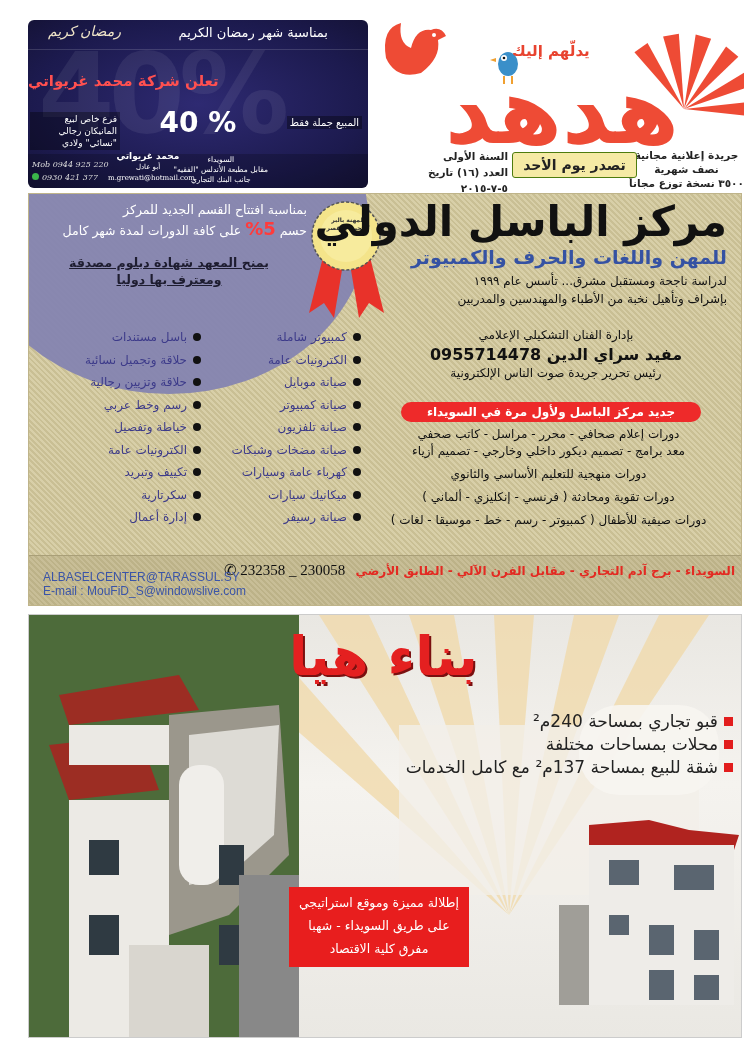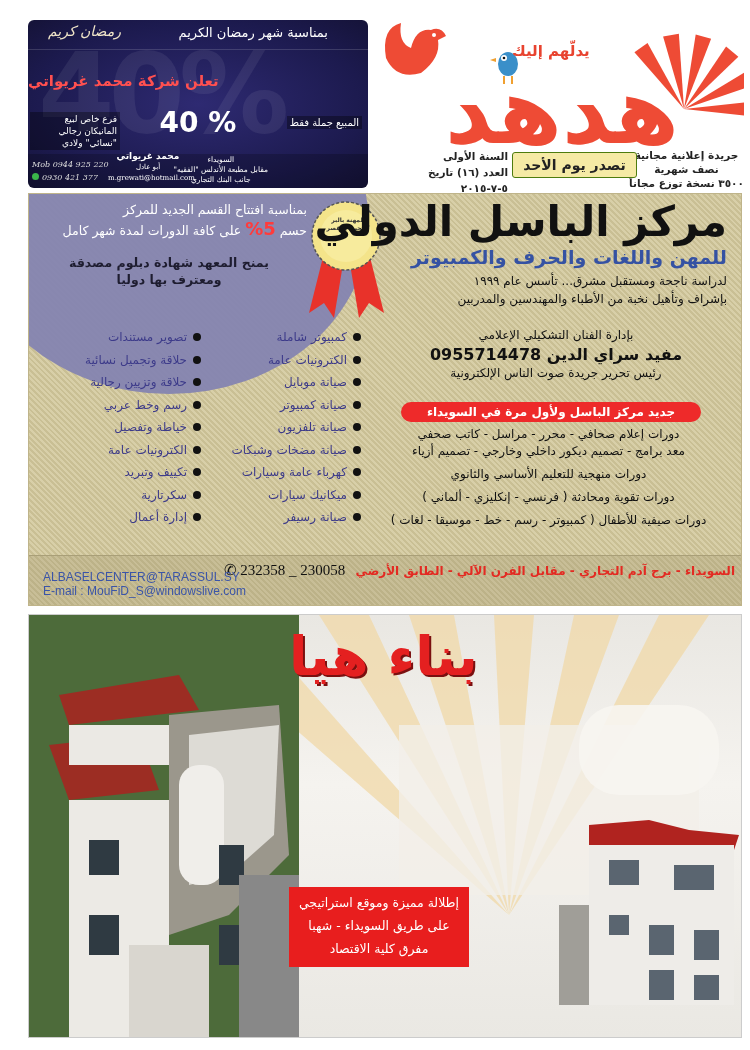--- a/index.html
+++ b/index.html
@@ -56,21 +56,21 @@
     left: 28px; top: 193px; width: 714px; height: 413px;
     background: repeating-linear-gradient(45deg, #d8cfa8 0px, #d8cfa8 2px, #c9bf94 2px, #c9bf94 4px);
     overflow: hidden; border: 1px solid #bfb48a;
   }
   #promo-circle {
     position: absolute; left: -60px; top: -140px; width: 400px; height: 340px; border-radius: 50%;
     background: #8584b0; opacity: 0.95;
   }
   #promo-text { position: absolute; left: 8px; top: 6px; width: 270px; text-align: right; color: #fff; font-size: 12.5px; line-height: 19px; }
   #promo-text .discount { color: #ff3b3b; font-weight: bold; font-size: 18px; }
-  #promo-diploma { position: absolute; left: 30px; top: 60px; width: 220px; text-align: center; color: #1e1d30; font-size: 12.5px; line-height: 17px; font-weight: bold; }
+  #promo-diploma { position: absolute; left: 30px; top: 60px; width: 220px; text-align: center; color: #1e1d30; font-size: 12.5px; line-height: 17px; font-weight: bold; text-decoration: underline; }
   #ribbon { position: absolute; left: 275px; top: 4px; width: 85px; height: 125px; }
   #ribbon-text { position: absolute; left: 297px; top: 22px; width: 44px; text-align: center; font-size: 6px; line-height: 8px; color: #333; font-weight: bold; }
 
   #basel-title { position: absolute; right: 14px; top: 4px; font-size: 42px; line-height: 48px; color: #111; font-weight: bold; letter-spacing: 1px; }
   #basel-subtitle { position: absolute; right: 14px; top: 52px; font-size: 19px; color: #3552a3; font-weight: bold; }
   #basel-line1 { position: absolute; right: 14px; top: 80px; font-size: 12px; color: #111; }
   #basel-line2 { position: absolute; right: 14px; top: 98px; font-size: 12px; color: #111; }
 
   #manager-block { position: absolute; right: 40px; top: 133px; width: 290px; text-align: center; color: #111; }
   #manager-title { font-size: 12px; line-height: 17px; }
@@ -270,21 +270,21 @@
         <span>ميكانيك سيارات</span>
       </div>
     <div class="svc-item">
         <span class="dot"></span>
         <span>صيانة رسيفر</span>
       </div>
   </div>
   <div id="svc-col-b" class="svc-col">
     <div class="svc-item">
         <span class="dot"></span>
-        <span>تصوير مستندات</span>
+        <span>باسل مستندات</span>
       </div>
     <div class="svc-item">
         <span class="dot"></span>
         <span>حلاقة وتجميل نسائية</span>
       </div>
     <div class="svc-item">
         <span class="dot"></span>
         <span>حلاقة وتزيين رجالية</span>
       </div>
     <div class="svc-item">
@@ -368,20 +368,34 @@
     <rect x="115" y="60" width="40" height="25" fill="#5a6570"></rect>
     <rect x="50" y="110" width="20" height="20" fill="#5a6570"></rect>
     <rect x="90" y="120" width="25" height="30" fill="#5a6570"></rect>
     <rect x="135" y="125" width="25" height="30" fill="#5a6570"></rect>
     <rect x="90" y="165" width="25" height="30" fill="#5a6570"></rect>
     <rect x="135" y="170" width="25" height="25" fill="#5a6570"></rect>
     <rect x="0" y="100" width="30" height="100" fill="#a09e98"></rect>
   </svg>
 
   <div id="re-title">بناء هيا</div>
+  <div id="re-bullets">
+    <div class="re-bullet">
+        <span class="sq"></span>
+        <span>قبو تجاري بمساحة 240م²</span>
+      </div>
+    <div class="re-bullet">
+        <span class="sq"></span>
+        <span>محلات بمساحات مختلفة</span>
+      </div>
+    <div class="re-bullet">
+        <span class="sq"></span>
+        <span>شقة للبيع بمساحة 137م² مع كامل الخدمات</span>
+      </div>
+  </div>
 
   <div id="location-box">
     <div>إطلالة مميزة وموقع استراتيجي</div>
     <div>على طريق السويداء - شهبا</div>
     <div>مفرق كلية الاقتصاد</div>
   </div>
 
 </div>
 
 </body></html>

